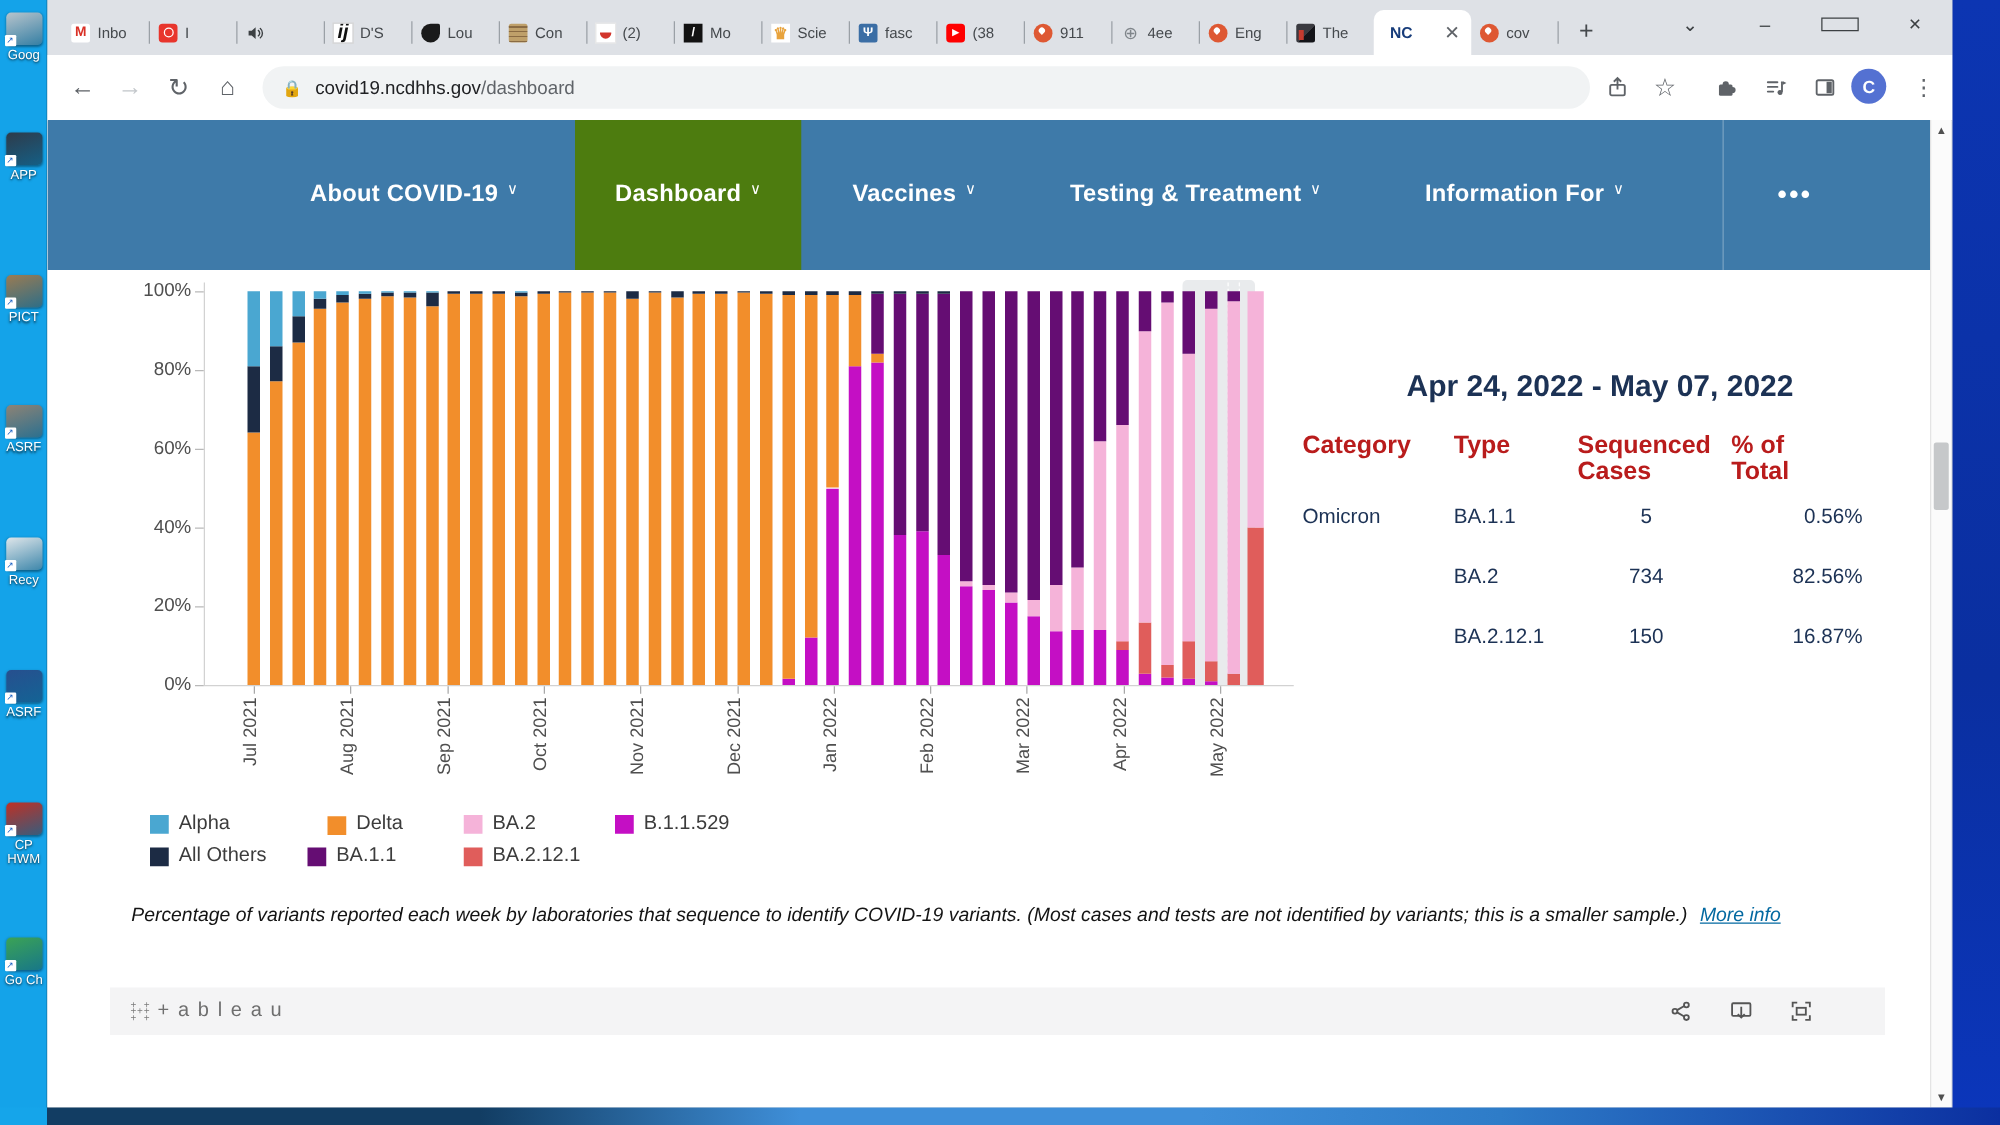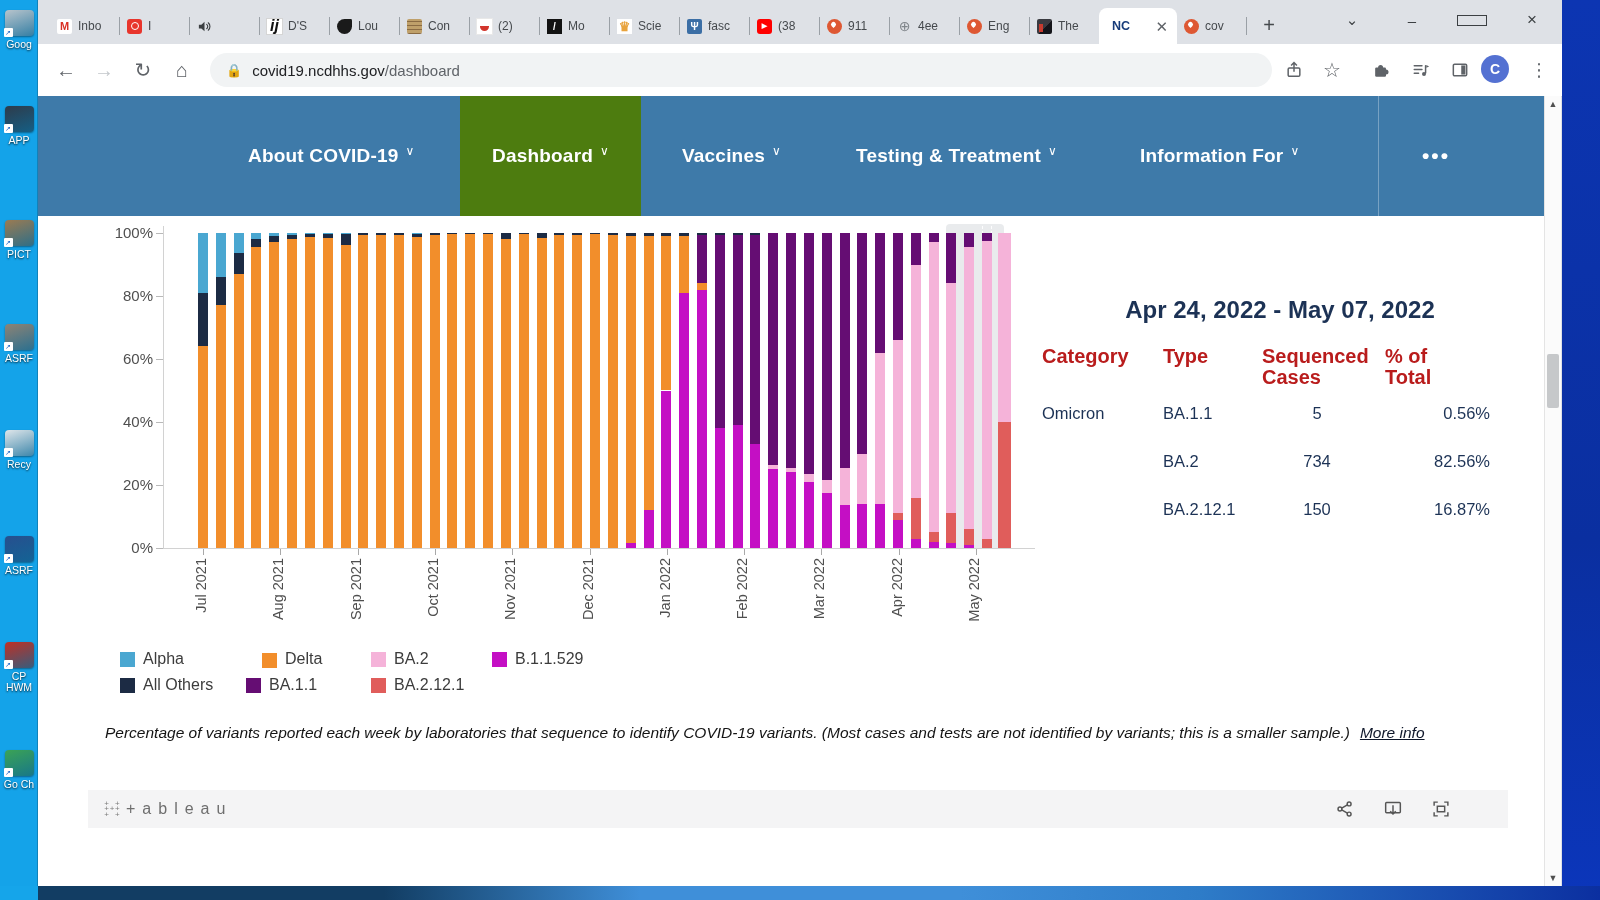--- a/index.html
+++ b/index.html
@@ -105,21 +105,21 @@
   .th{position:absolute;font-size:20px;font-weight:700;color:#b91c1c;line-height:21px;white-space:pre-line;}
   .td{position:absolute;font-size:16.5px;color:#1c3255;}
 
   
   .lg-item{position:absolute;display:flex;align-items:center;}
   .lg-sw{width:15px;height:15px;margin-right:8px;}
   .lg-tx{font-size:16px;color:#3c3c3c;}
 
   
   #footnote{position:absolute;left:67px;top:625px;width:1330px;font-size:15.5px;font-style:italic;color:#141414;line-height:23px;}
-  #moreinfo{color:#0f172a;text-decoration:underline;margin-left:10px;font-style:italic;}
+  #moreinfo{color:#0369a1;text-decoration:underline;margin-left:10px;font-style:italic;}
 
   
   #tableau-bar{position:absolute;left:50px;top:694px;width:1420px;height:38px;background:#f4f4f5;
         display:flex;align-items:center;}
   #tlogo{display:flex;align-items:center;margin-left:16px;}
   #tmark{width:16px;height:16px;display:grid;grid-template-columns:repeat(3,1fr);color:#7b7b7b;
         font-size:8px;line-height:5px;text-align:center;margin-right:6px;}
   #tword{font-size:16px;color:#6e6e6e;letter-spacing:7px;}
   #ticons{margin-left:auto;display:flex;gap:26px;margin-right:56px;}
   .ticon{width:22px;height:22px;}

